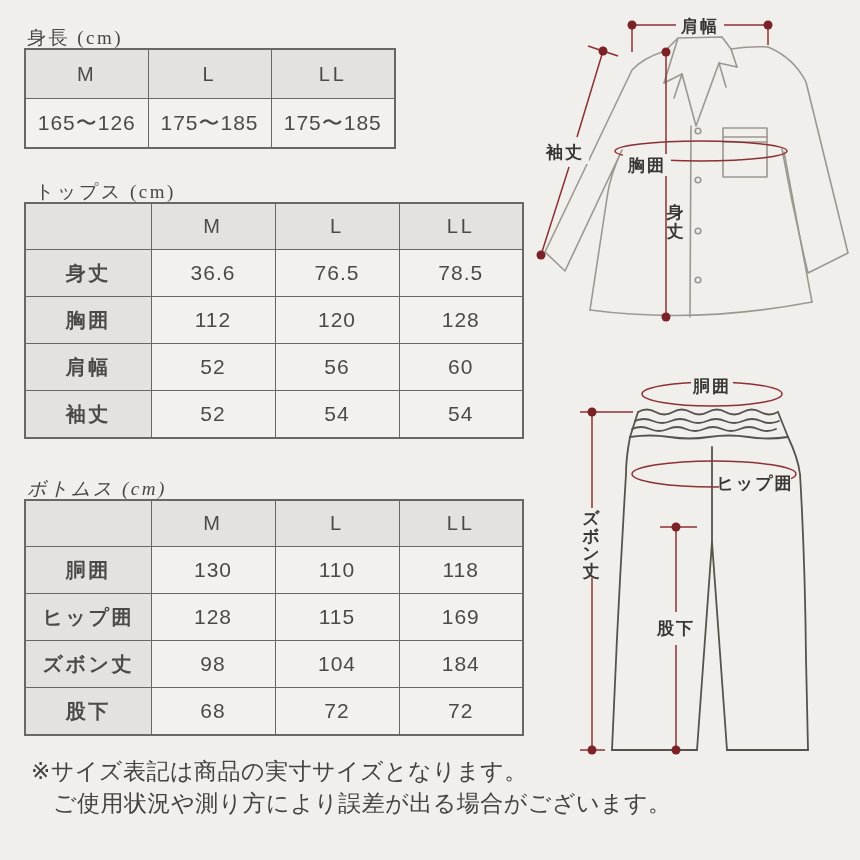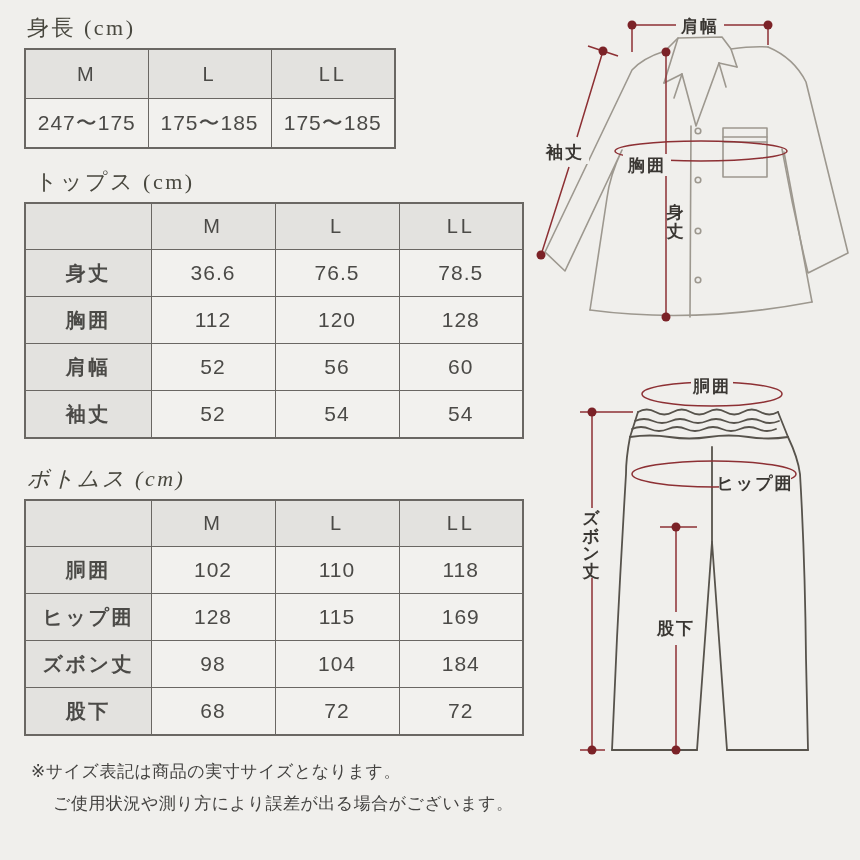--- a/index.html
+++ b/index.html
@@ -6,39 +6,40 @@
   body{
     width:860px;height:860px;position:relative;
     background:#f0efec;
     font-family:"Liberation Sans","DejaVu Sans",sans-serif;
     color:#4b4a47;
     overflow:hidden;
   }
   .title{
     position:absolute;
     font-family:"Liberation Serif","DejaVu Serif",serif;
-    font-size:22px;letter-spacing:2.5px;color:#49483f;
+    font-size:19px;letter-spacing:2.5px;color:#49483f;
     white-space:nowrap;
+    margin-top:12px;
   }
   table{
     position:absolute;border-collapse:collapse;table-layout:fixed;
     border:2px solid #6a6763;
   }
   th,td{
     border:1.6px solid #6a6763;text-align:center;vertical-align:middle;
     padding:0;white-space:nowrap;
   }
   .hd{background:#e3e2df;font-weight:400;font-size:20px;letter-spacing:3px;color:#4b4a47;}
   .lb{background:#e3e2df;font-weight:700;font-size:20px;letter-spacing:2.5px;color:#4b4a47;}
   .vl{background:#f2f1ee;font-weight:400;font-size:21px;letter-spacing:1px;color:#4b4a47;}
   .t1 th{height:48px;} .t1 td{height:48px;}
   .t2 th,.t3 th{height:45px;} .t2 td,.t3 td{height:46px;}
   .footnote{
     position:absolute;left:31px;top:756px;
-    font-size:17px;line-height:31.5px;letter-spacing:0.5px;color:#434240;
+    font-size:23px;line-height:31.5px;letter-spacing:0.5px;color:#434240;
     white-space:nowrap;
   }
   .footnote .cont{margin-left:22px;text-align:center;}
   .diagram{position:absolute;}
   .mlabel{
     font-family:"Liberation Sans","DejaVu Sans",sans-serif;
     font-weight:700;font-size:17px;fill:#3a3733;letter-spacing:2px;
   }
 </style>
 </head>
@@ -52,21 +53,21 @@
       <col style="width:123px">
       <col style="width:124px">
     </colgroup>
   <tbody>
       <tr>
     <th class="hd">M</th>
     <th class="hd">L</th>
     <th class="hd">LL</th>
   </tr>
   <tr>
-    <td class="vl">247〜175</td>
+    <td class="vl">165〜126</td>
     <td class="vl">175〜185</td>
     <td class="vl">175〜185</td>
   </tr>
 </tbody>
   </table>
 
 <div class="title" style="left:35px;top:167px;">トップス (cm)</div>
 
 <table class="t2" style="left:24px;top:202px;width:498px;">
   <colgroup>
@@ -120,21 +121,21 @@
     </colgroup>
   <tbody>
       <tr>
     <th class="hd"></th>
     <th class="hd">M</th>
     <th class="hd">L</th>
     <th class="hd">LL</th>
   </tr>
   <tr>
     <td class="lb">胴囲</td>
-    <td class="vl">102</td>
+    <td class="vl">130</td>
     <td class="vl">110</td>
     <td class="vl">118</td>
   </tr>
   <tr>
     <td class="lb">ヒップ囲</td>
     <td class="vl">128</td>
     <td class="vl">115</td>
     <td class="vl">169</td>
   </tr>
   <tr>

